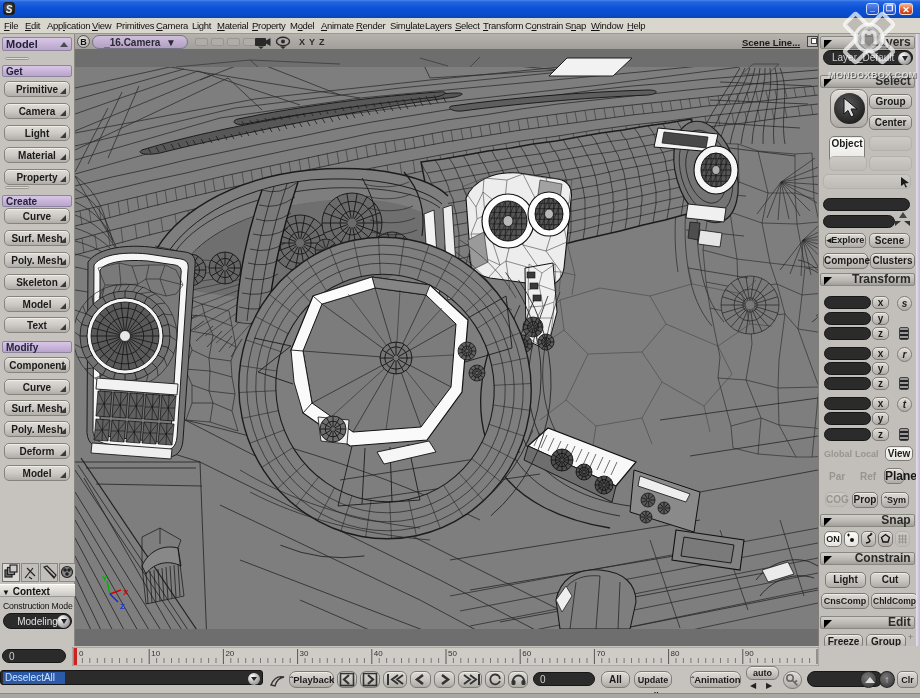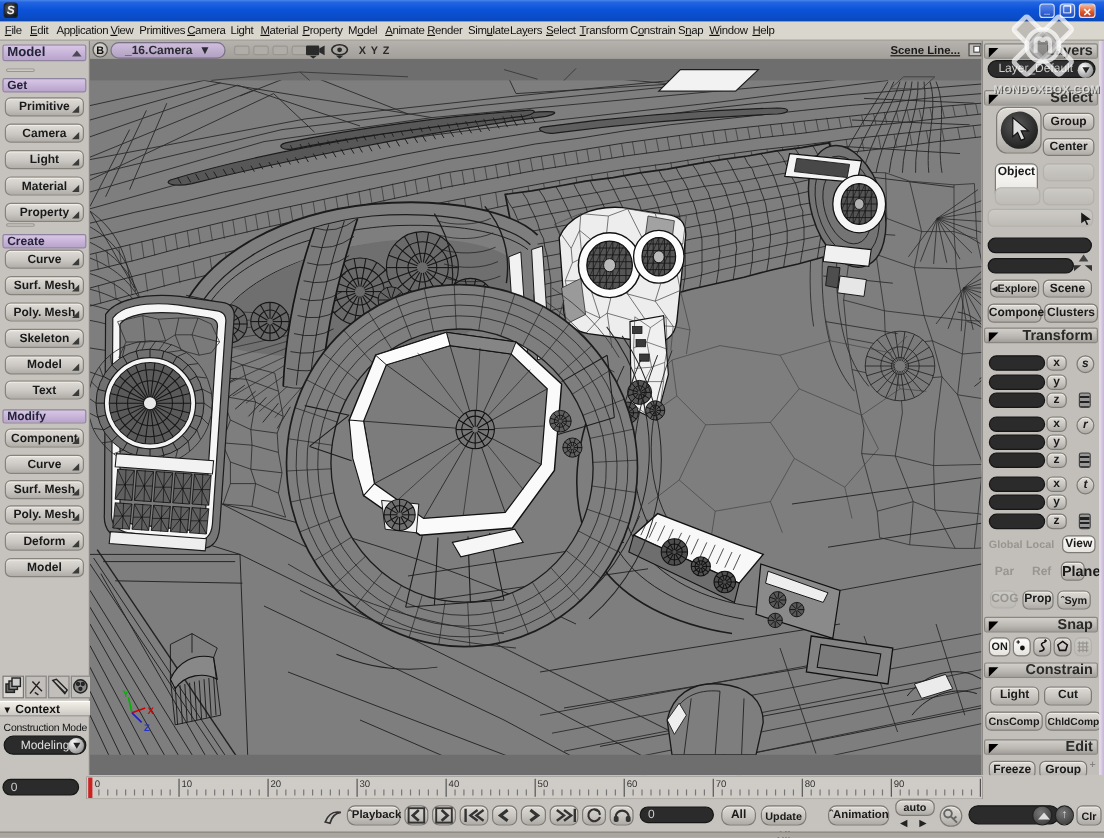--- a/index.html
+++ b/index.html
@@ -1505,20 +1505,25 @@
       <line x1="715.3" y1="11" x2="715.3" y2="16" stroke="#777" stroke-width="1"></line>
       <line x1="722.7" y1="11" x2="722.7" y2="16" stroke="#777" stroke-width="1"></line>
       <line x1="730.2" y1="11" x2="730.2" y2="16" stroke="#777" stroke-width="1"></line>
       <line x1="737.6" y1="11" x2="737.6" y2="16" stroke="#777" stroke-width="1"></line>
       <line x1="745.0" y1="2" x2="745.0" y2="17" stroke="#555" stroke-width="1"></line>
       <rect x="1.5" y="1" width="3.5" height="17" fill="#cc2222"></rect>
       <text x="7" y="9" font-size="8" fill="#333" font-family="Liberation Sans">0</text>
     </svg>
   </div>
 <div class="abs" style="left:0;top:666px;width:920px;height:32px;background:#c6c3be;">
+    <div class="pill" style="left:0px;top:4px;width:263px;height:15px;border-radius:3px;">
+      <span style="position:absolute;left:2px;top:1px;width:62px;height:12px;background:#2a5aa8;color:#cfe0ff;font-size:10px;line-height:12px;padding:0 2px;">DeselectAll</span>
+      <span style="position:absolute;right:2px;top:1.5px;width:12px;height:12px;background:radial-gradient(circle at 35% 30%,#fff,#b0b0b0 55%,#777);border-radius:50%;"></span>
+      <span style="position:absolute;right:5.5px;top:5.5px;width:0;height:0;border-left:3px solid transparent;border-right:3px solid transparent;border-top:4px solid #222;"></span>
+    </div>
     <svg class="abs" style="left:268px;top:6px;" width="20" height="17" viewBox="0 0 20 17">
       <path d="M3 13 Q7 3 16 5 Q9 6 7 14z" fill="none" stroke="#333" stroke-width="1.4"></path>
     </svg>
     <div class="sbtn" style="left:289px;top:5px;width:45px;height:17px;line-height:16px;font-size:9.5px;border-radius:7px;">ˆPlayback</div>
     <div class="sbtn" style="left:337px;top:5px;width:20px;height:17px;border-radius:6px;"><svg width="18" height="15" viewBox="0 0 18 15">
         <rect x="2.5" y="1.5" width="13" height="12" fill="none" stroke="#333" stroke-width="1.6"></rect>
         <path d="M11 3 L6 7.5 L11 12" fill="none" stroke="#333" stroke-width="2.2"></path>
       </svg></div>
     <div class="sbtn" style="left:360px;top:5px;width:20px;height:17px;border-radius:6px;"><svg width="18" height="15" viewBox="0 0 18 15">
         <rect x="2.5" y="1.5" width="13" height="12" fill="none" stroke="#333" stroke-width="1.6"></rect>

